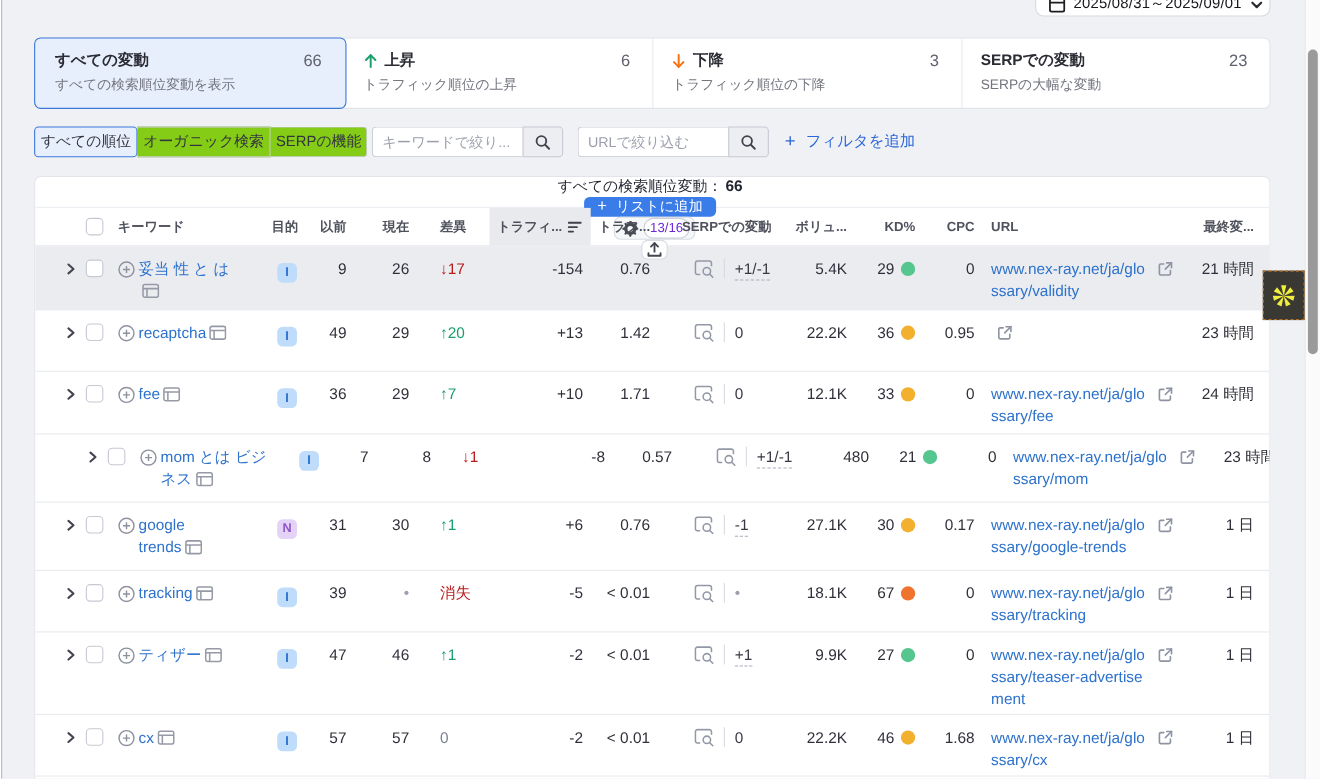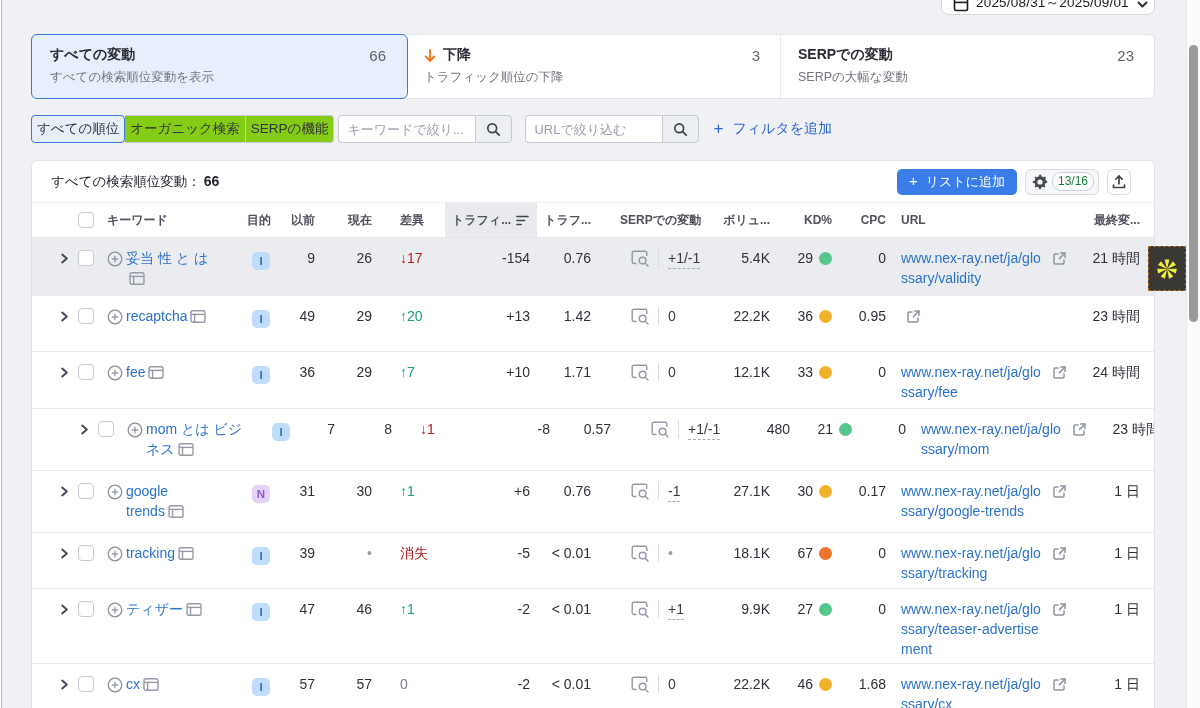--- a/index.html
+++ b/index.html
@@ -74,37 +74,37 @@
   .search-box.url-box { margin-left:13px; }
   .add-filter { margin-left:14px; display:flex; align-items:center; gap:9px; color:#2b66d9; font-size:14px; cursor:pointer; }
   .add-filter .plus { font-size:17px; line-height:1; font-weight:400; margin-top:-1px; }
 
   
   .table-card {
     position:absolute; left:0; top:160px; width:1124px; height:548px;
     background:#fff; border:1px solid #e2e4ea; border-bottom:none; border-radius:6px 6px 0 0;
     overflow:hidden;
   }
-  .toolbar { height:42px; display:flex; align-items:center; padding:0 23px 0 19px; border-bottom:1px solid #eceef2; }
+  .toolbar { height:28px; display:flex; align-items:center; padding:0 23px 0 19px; border-bottom:1px solid #eceef2;flex-direction:column; }
   .toolbar .title { font-size:13.5px; color:#232630; }
   .toolbar .title b { font-size:14px; margin-left:3px; }
   .toolbar .spacer { flex:1; }
   .btn-primary {
     height:26px; background:#3a7ce8; color:#fff; border:none; border-radius:5px;
     display:flex; align-items:center; gap:8px; padding:0 12px; font-size:13px;
     font-family:"Liberation Sans", sans-serif; cursor:pointer;
   }
   .btn-primary .plus { font-size:15px; font-weight:400; margin-top:-2px; }
   .btn-cols {
     height:26px; margin-left:8px; background:#f6f7f9; border:1px solid #d8dbe2; border-radius:6px;
     display:flex; align-items:center; gap:4px; padding:0 4px 0 6px; cursor:pointer;
   }
   .btn-cols .badge {
     background:#fff; border:1px solid #ccd0d9; border-radius:9px; font-size:12px;
-    color:#15803d; padding:1px 5px 2px;text-align:right;
+    color:#6d28d9; padding:1px 5px 2px;text-align:right;
   }
   .btn-export {
     width:24px; height:26px; margin-left:8px; background:#fff; border:1px solid #d8dbe2;
     border-radius:6px; display:flex; align-items:center; justify-content:center; cursor:pointer;
   }
 
   
   .grid-row {
     display:grid;
     grid-template-columns:44px 26px 142px 38px 35px 57px 71px 92px 57px 128px 50px 62px 54px 194px 74px;
@@ -219,20 +219,37 @@
     <div class="card selected">
       <div class="trow">
         <span class="ttl">すべての変動</span>
         <span class="cnt">66</span>
       </div>
       <div class="sub">すべての検索順位変動を表示</div>
     </div>
     <div class="card">
       <div class="trow">
         <span class="ttl">
+            <span class="arrow-up">
+              <svg width="12" height="15" viewBox="0 0 12 15">
+                <g fill="none" stroke="#19a06b" stroke-width="1.8" stroke-linecap="round" stroke-linejoin="round">
+                  <line x1="6" y1="2.2" x2="6" y2="13"></line>
+                  <polyline points="1.7,6.5 6,2.2 10.3,6.5"></polyline>
+                </g>
+              </svg>
+            </span>
+            <span>上昇</span>
+          </span>
+        <span class="cnt">6</span>
+      </div>
+      <div class="sub">トラフィック順位の上昇</div>
+    </div>
+    <div class="card">
+      <div class="trow">
+        <span class="ttl">
             <span class="arrow-down">
               <svg width="12" height="15" viewBox="0 0 12 15">
                 <g fill="none" stroke="#f8700e" stroke-width="1.8" stroke-linecap="round" stroke-linejoin="round">
                   <line x1="6" y1="2" x2="6" y2="12.8"></line>
                   <polyline points="1.7,8.5 6,12.8 10.3,8.5"></polyline>
                 </g>
               </svg>
             </span>
             <span>下降</span>
           </span>

